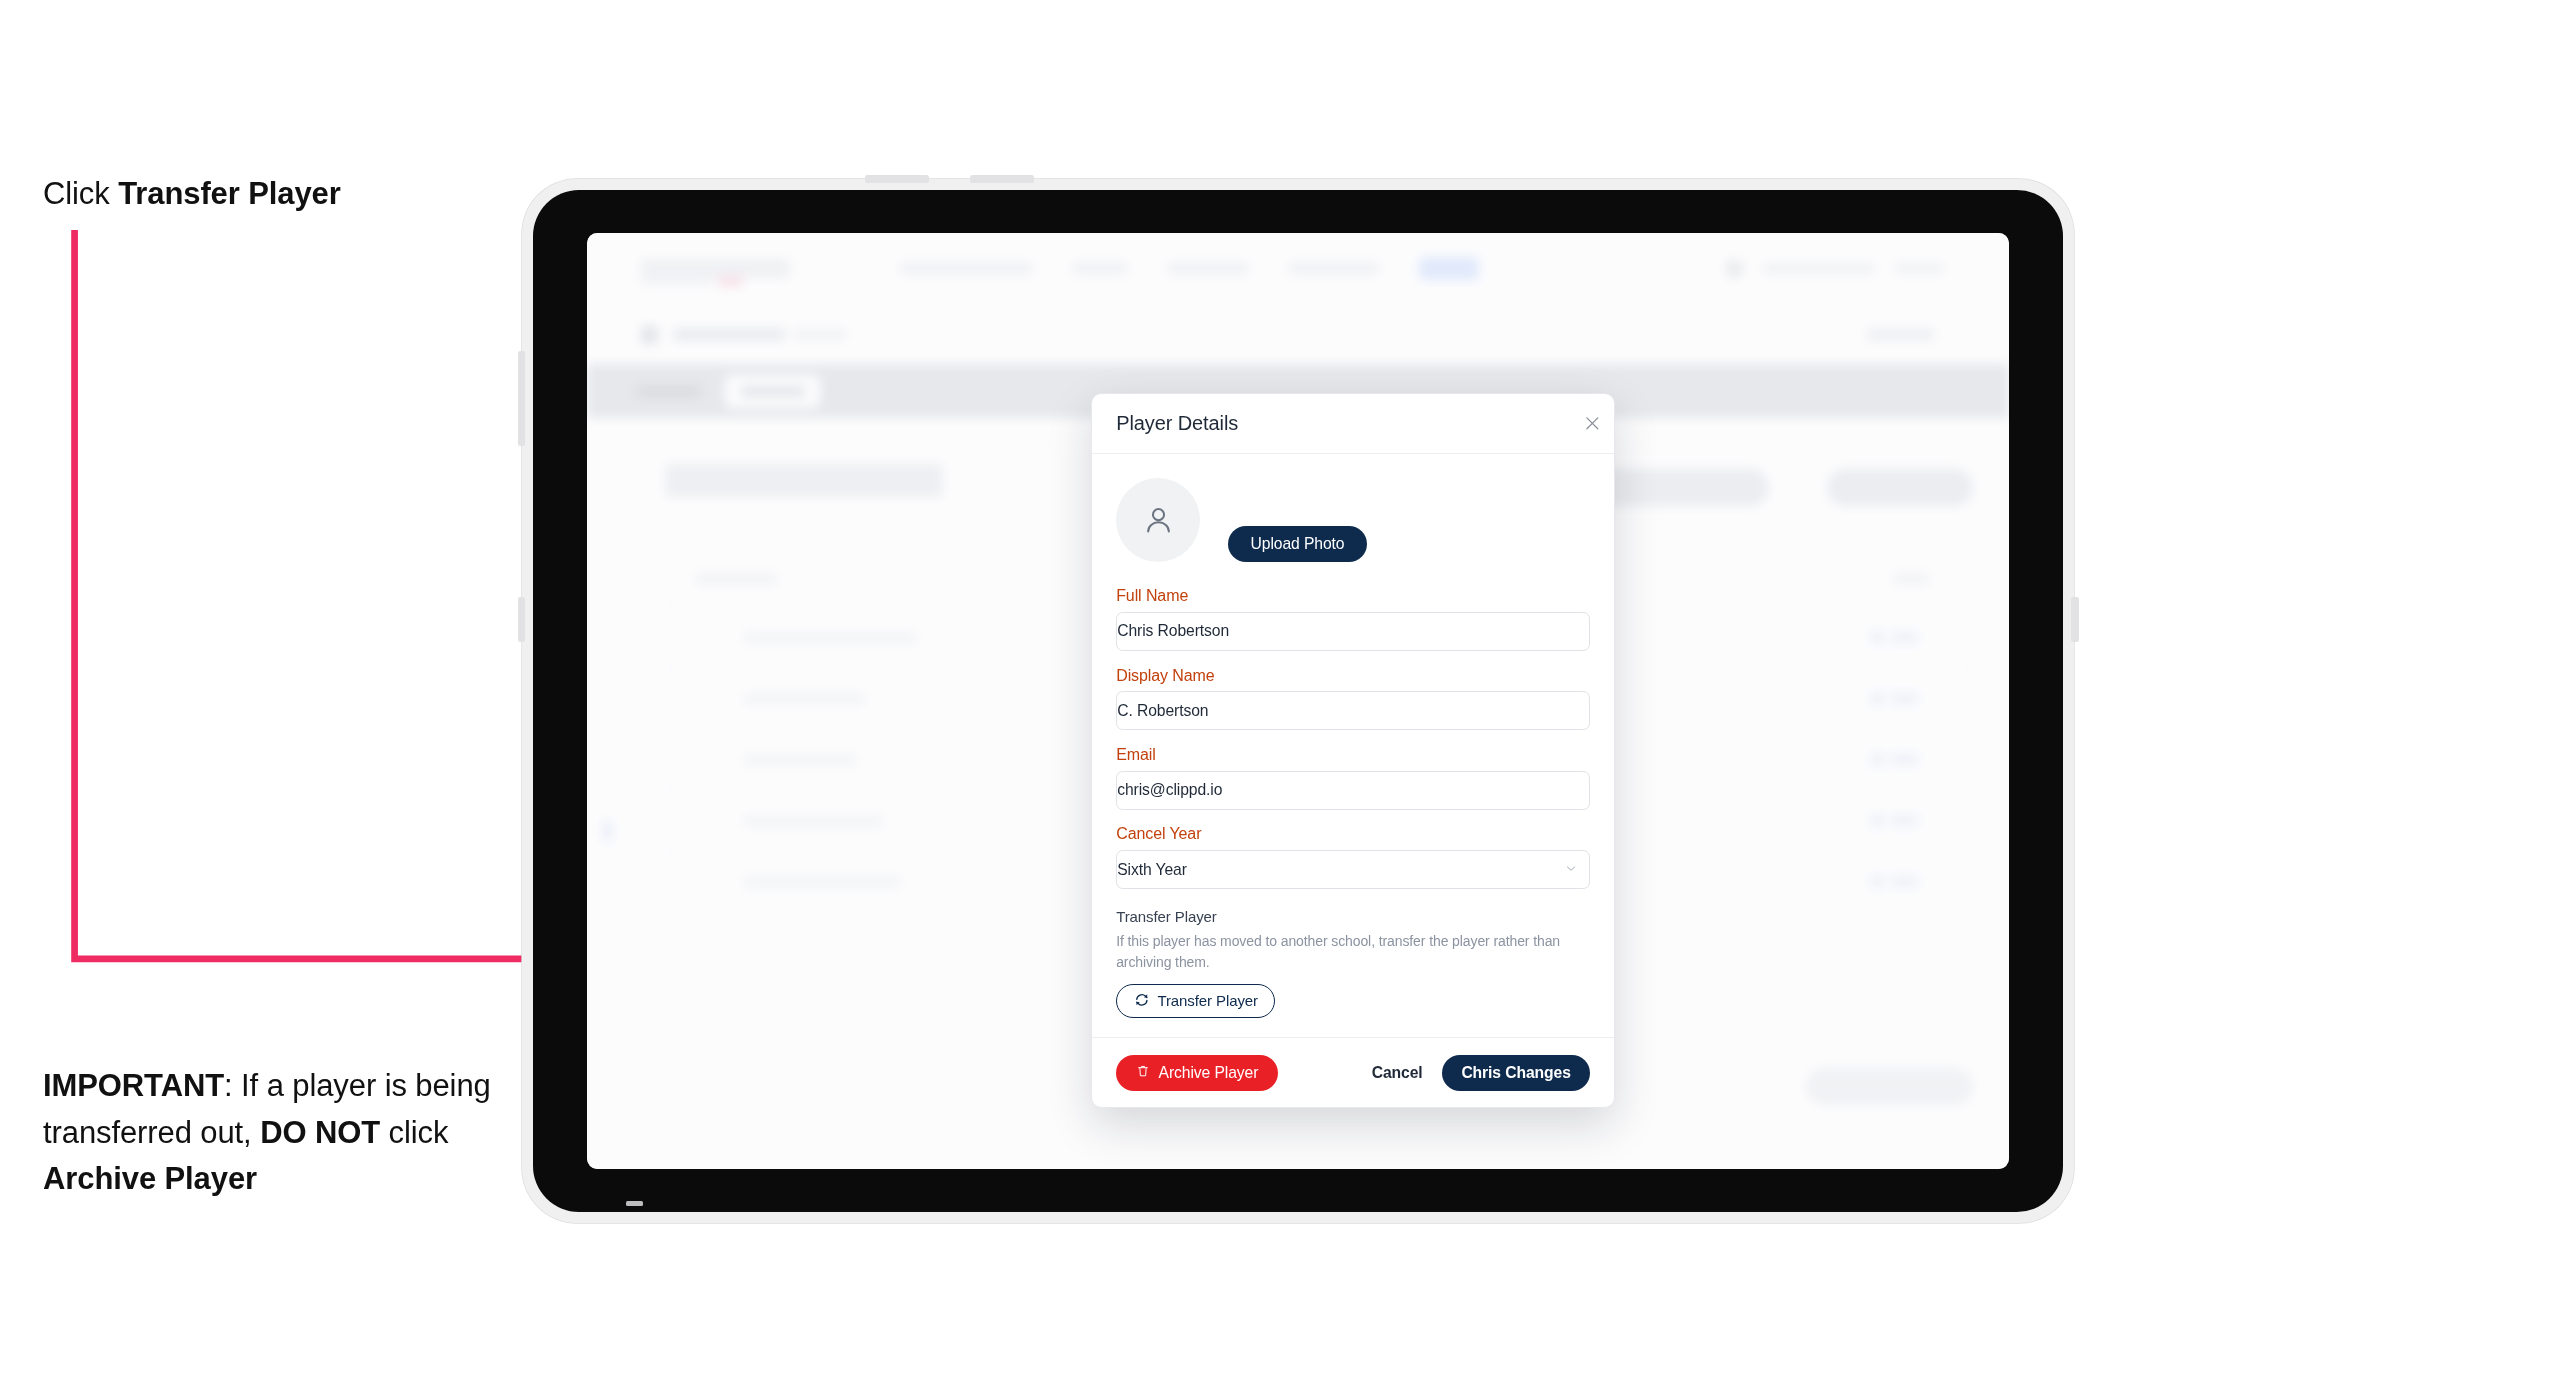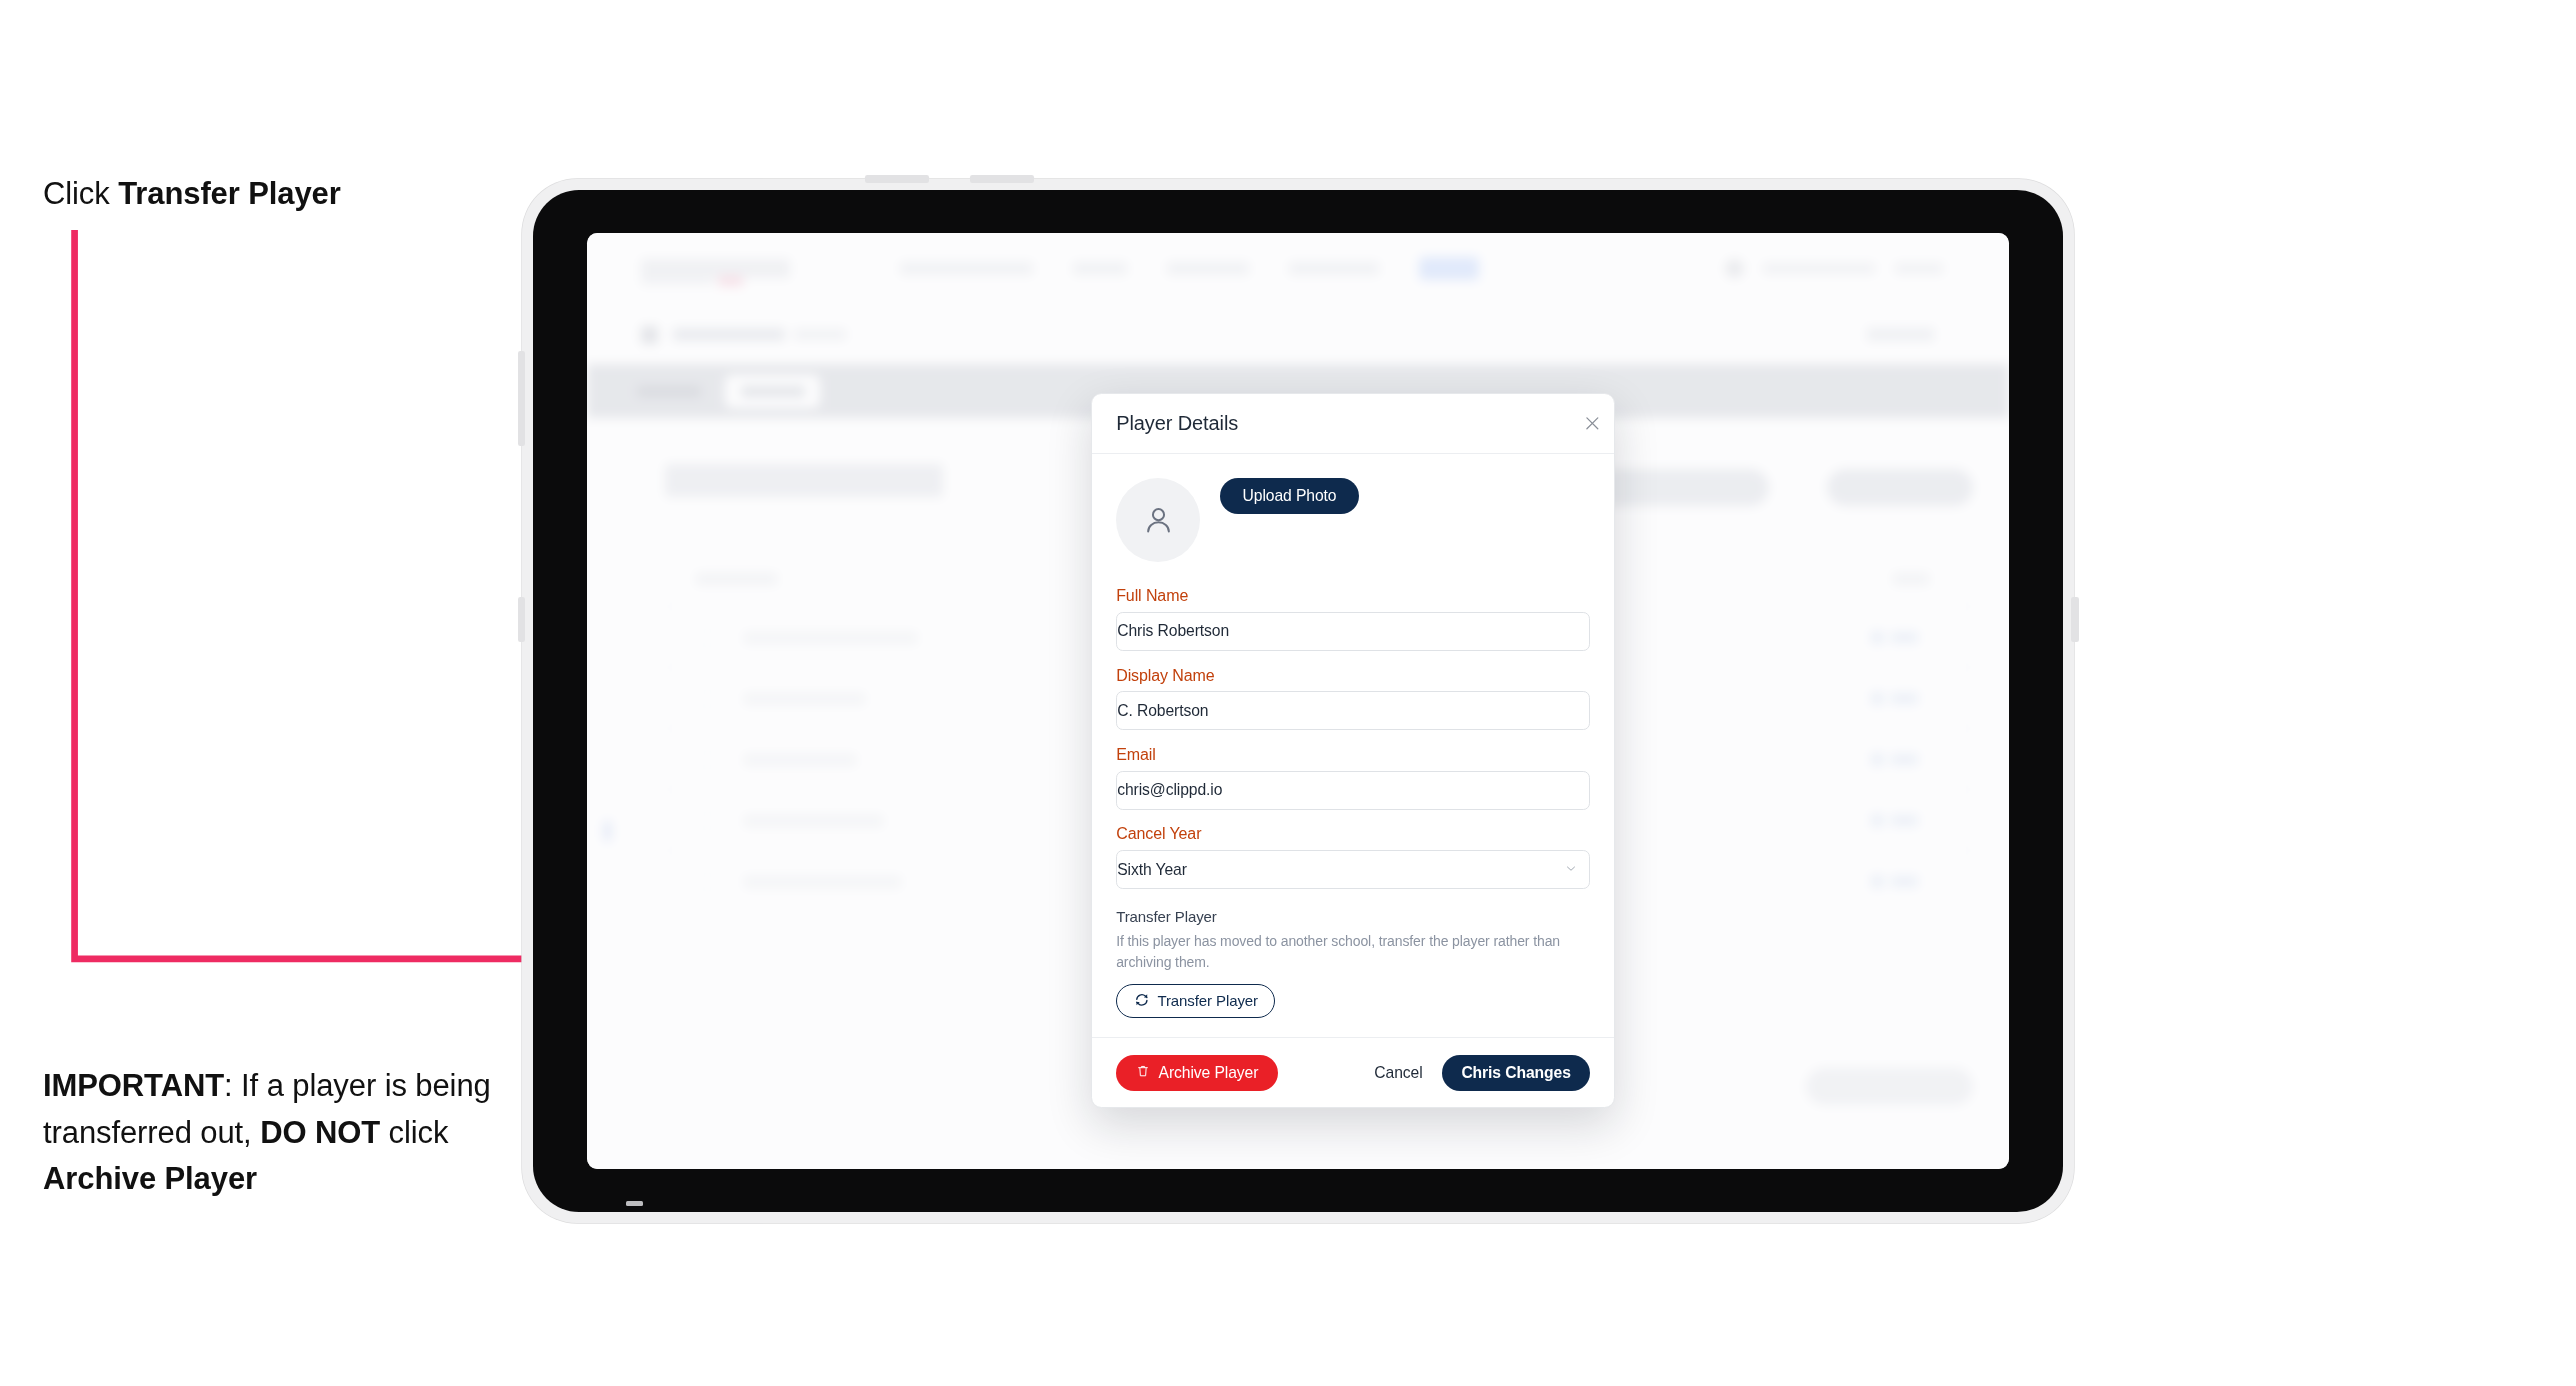--- a/index.html
+++ b/index.html
@@ -191,21 +191,21 @@
     padding: 0 7px 0 24px;
   }
   .modal-title { font-size: 20px; color: #1f2937; letter-spacing: -0.1px; }
   .close-x {
     width: 30px; height: 30px;
     display: flex; align-items: center; justify-content: center;
     cursor: pointer;
   }
   .modal-body { padding: 24px 24px 19.4px 24px; }
 
-  .photo-row { display: flex; align-items: flex-start; gap: 20px; margin-bottom: 25px; }
+  .photo-row { display: flex; align-items: flex-end; gap: 28px; margin-bottom: 25px; }
   .avatar-circle {
     width: 84px; height: 84px; border-radius: 50%;
     background: #f1f2f4;
     display: flex; align-items: center; justify-content: center;
     flex: 0 0 auto;
   }
   .btn-navy {
     background: #0e2a4d; color: #ffffff;
     border: none; border-radius: 18px;
     height: 36px; padding: 0 22.4px;
@@ -253,21 +253,21 @@
     background: #ea2027; color: #ffffff;
     border: none; border-radius: 18px;
     font-size: 15.7px; font-family: "Liberation Sans", sans-serif;
     cursor: pointer; letter-spacing: -0.1px;
   }
   .foot-right { display: flex; align-items: center; gap: 19.4px; }
   .btn-text {
     background: none; border: none;
     font-size: 15.7px; color: #1f2937;
     font-family: "Liberation Sans", sans-serif;
-    font-weight: normal; cursor: pointer; letter-spacing: -0.1px;
+    font-weight: bold; cursor: pointer; letter-spacing: -0.1px;
   }
   .btn-save {
     background: #0e2a4d; color: #ffffff;
     border: none; border-radius: 18px;
     height: 36px; padding: 0 19.4px;
     font-size: 15.7px; font-weight: bold;
     font-family: "Liberation Sans", sans-serif;
     cursor: pointer; letter-spacing: -0.1px;
   }
 </style>

